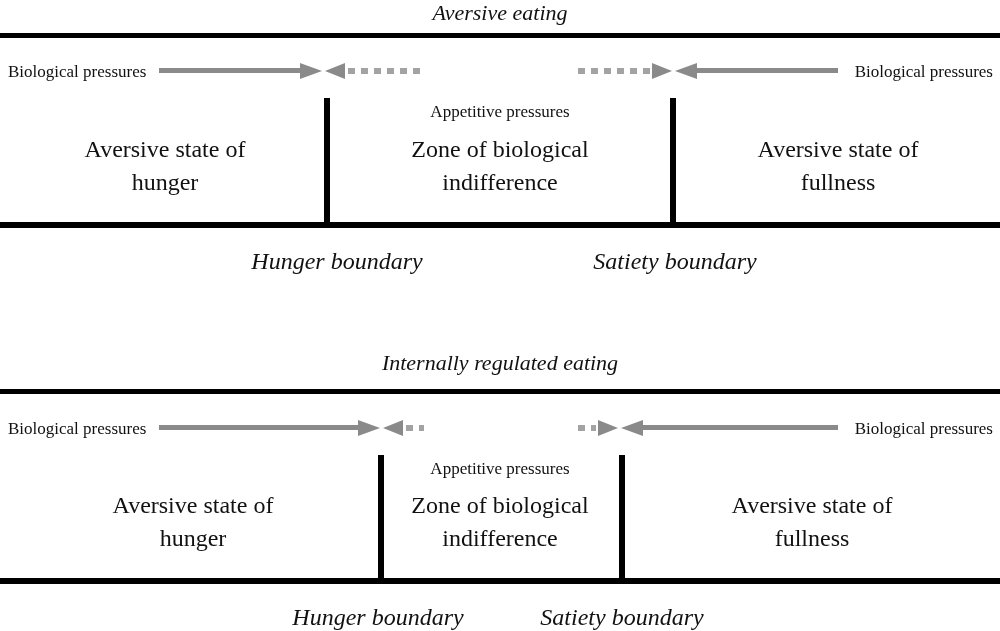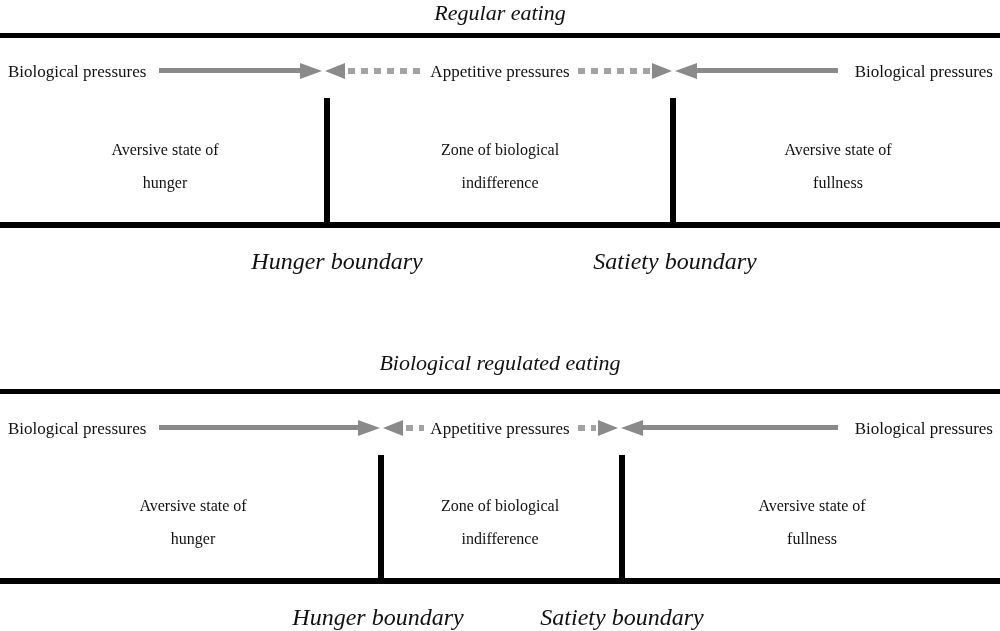--- a/index.html
+++ b/index.html
@@ -7,33 +7,33 @@
     position:relative;width:1000px;height:631px;background:#ffffff;
     font-family:"Liberation Serif","DejaVu Serif",serif;color:var(--text,#111);
     overflow:hidden;
   }
   .title{
     position:absolute;left:0;right:0;text-align:center;
     font-style:italic;font-size:22px;line-height:26px;
   }
   .rule{position:absolute;left:0;right:0;background:var(--rule,#000);}
   .plabel{position:absolute;font-size:17px;line-height:21px;white-space:nowrap;text-align:right;}
-  .plabel.center{left:50%;transform:translateX(-50%);}
+  .plabel.center{left:50%;transform:translateX(-50%);margin-top:40px;}
   .shaft{position:absolute;height:5px;background:var(--solid,#8a8a8a);}
   .head{position:absolute;width:0;height:0;border-top:8px solid transparent;border-bottom:8px solid transparent;}
   .head.pt-right{border-left:22px solid var(--solid,#8a8a8a);}
   .head.pt-left{border-right:22px solid var(--solid,#8a8a8a);}
   .head.dh-right{border-left:20px solid var(--solid,#8a8a8a);}
   .head.dh-left{border-right:20px solid var(--solid,#8a8a8a);}
   .dashes{
     position:absolute;height:6px;
     background:repeating-linear-gradient(to right,var(--dash,#a3a3a3) 0 7px,transparent 7px 13px);
   }
   .vline{position:absolute;width:6px;background:var(--rule,#000);}
-  .zone{position:absolute;width:300px;text-align:center;font-size:16px;line-height:33px;}
+  .zone{position:absolute;width:300px;text-align:center;font-size:24px;line-height:33px;}
   .blabel{position:absolute;width:300px;text-align:center;font-style:italic;font-size:24px;line-height:26px;white-space:nowrap;}
 
   
   .p1 .title{top:0;}
   .p1 .top-rule{top:33px;height:5px;}
   .p1 .plabel{top:61px;}
   .p1 .plabel.left{left:8px;}
   .p1 .plabel.right{right:7px;}
   .p1 .shaft.ls{left:159px;top:68px;width:142px;}
   .p1 .head{top:63px;}
@@ -84,21 +84,21 @@
   .p2 .blabel{top:604px;}
   .p2 .blabel.hb{left:228px;}
   .p2 .blabel.sb{left:472px;}
 </style>
 </head>
 <body>
 
 <div class="fig">
 
   <section class="p1">
-    <div class="title">Regular eating</div>
+    <div class="title">Aversive eating</div>
     <div class="rule top-rule"></div>
 
     <div class="plabel left">Biological pressures</div>
     <div class="shaft ls"></div>
     <div class="head pt-right"></div>
     <div class="head dh-left"></div>
     <div class="dashes d1"></div>
     <div class="plabel center">Appetitive pressures</div>
     <div class="dashes d2"></div>
     <div class="head dh-right"></div>
@@ -121,21 +121,21 @@
       <div>Aversive state of</div>
       <div>fullness</div>
     </div>
 
     <div class="rule bottom-rule"></div>
     <div class="blabel hb">Hunger boundary</div>
     <div class="blabel sb">Satiety boundary</div>
   </section>
 
   <section class="p2">
-    <div class="title">Biological regulated eating</div>
+    <div class="title">Internally regulated eating</div>
     <div class="rule top-rule"></div>
 
     <div class="plabel left">Biological pressures</div>
     <div class="shaft ls"></div>
     <div class="head pt-right"></div>
     <div class="head dh-left"></div>
     <div class="dashes d1"></div>
     <div class="plabel center">Appetitive pressures</div>
     <div class="dashes d2"></div>
     <div class="head dh-right"></div>

